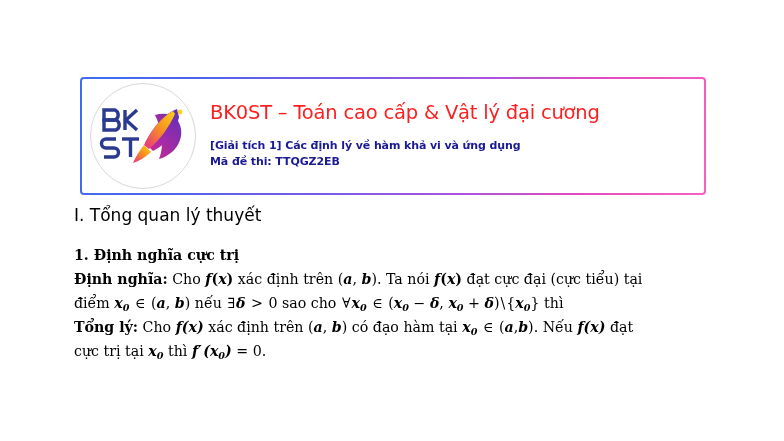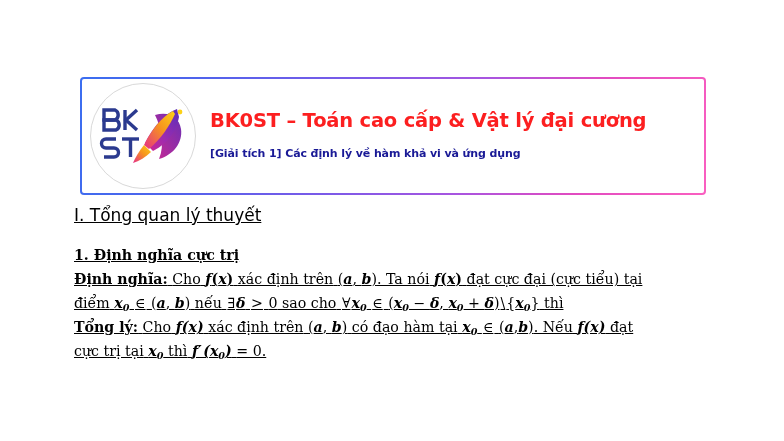--- a/index.html
+++ b/index.html
@@ -63,42 +63,41 @@
     flex: 1;
     padding-left: 8px;
     padding-right: 10px;
     display: flex;
     flex-direction: column;
     justify-content: center;
   }
   #banner-title {
     color: #fc1f20;
     font-size: 19.5px;
-    font-weight: bold;
+    font-weight: normal;
     letter-spacing: -0.2px;
     line-height: 1.15;
     margin-bottom: 13px;
     white-space: nowrap;
   }
   .banner-sub {
     color: #1a1a96;
     font-size: 11px;
     font-weight: bold;
     line-height: 1.45;
     letter-spacing: -0.1px;
     white-space: nowrap;
   }
 
   
   #content {
     position: absolute;
     left: 74px;
     top: 203px;
     width: 660px;
-    text-decoration: underline;
   }
   #section-heading {
     font-family: "DejaVu Sans", sans-serif;
     font-size: 17px;
     color: #000;
     line-height: 1.5;
     margin: 0 0 6px 0;
     font-weight: normal;
   }
   .sub-heading {
@@ -187,20 +186,21 @@
         <path d="M45 40 C40 46 36 53 34 58 C40 56 47 52 52 47 Z" fill="url(#gradFlame)"></path>
 
         <circle cx="81" cy="7" r="2.4" fill="#fcd116"></circle>
       </svg>
     </div>
   </div>
 
   <div id="header-text">
     <div id="banner-title">BK0ST – Toán cao cấp &amp; Vật lý đại cương</div>
     <div class="banner-sub">[Giải tích 1] Các định lý về hàm khả vi và ứng dụng</div>
+    <div class="banner-sub">Mã đề thi: TTQGZ2EB</div>
   </div>
 
 </div>
 
 <div id="content">
 
   <div id="section-heading">I. Tổng quan lý thuyết</div>
 
   <div class="sub-heading">1. Định nghĩa cực trị</div>
 

